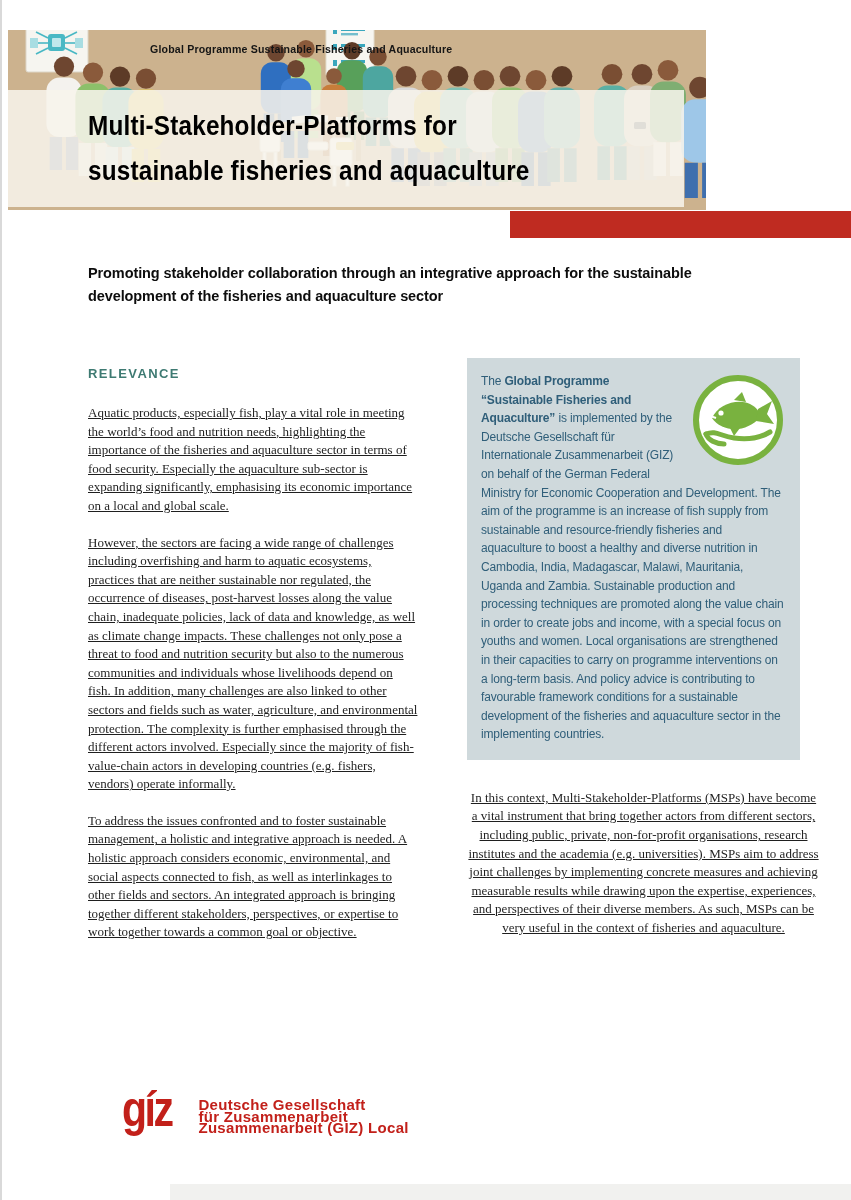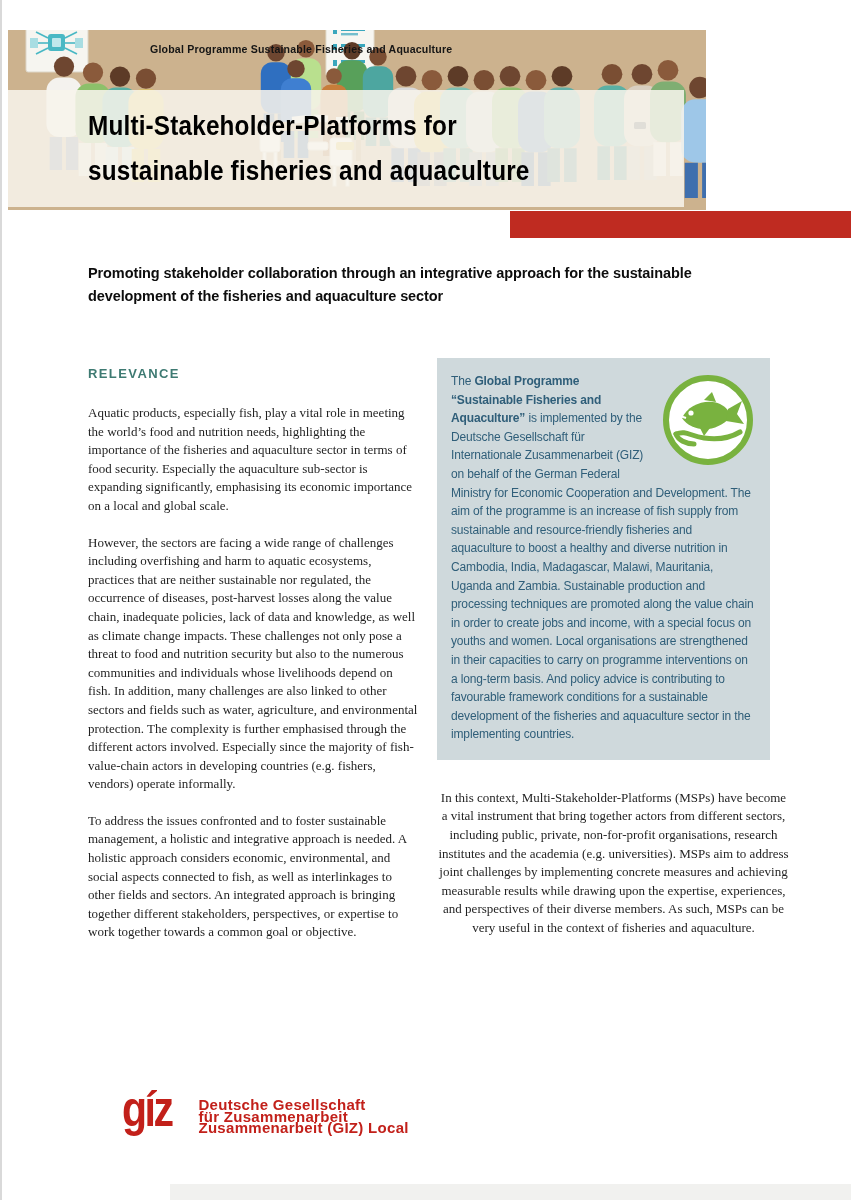--- a/index.html
+++ b/index.html
@@ -27,25 +27,25 @@
 
   
   .subtitle{
     position:absolute;left:88px;top:262px;width:660px;
     font-weight:bold;font-size:14.5px;line-height:23px;color:#0d0d0d;letter-spacing:-0.1px;
   }
 
   
   .content{position:absolute;left:88px;top:342px;width:702px;display:flex;gap:19px;}
   .col-left{width:330px;flex:none;margin-top:24px;}
-  .col-right{width:353px;flex:none;}
+  .col-right{width:353px;flex:none;margin-left:30px;}
   .relevance-heading{
     margin:0 0 23px 0;font-size:13px;font-weight:bold;color:#3e7a72;letter-spacing:1.4px;
   }
-  .body-copy{font-family:"Liberation Serif",serif;font-size:13px;line-height:18.6px;color:#1f1f1f;}
+  .body-copy{font-family:"Liberation Serif",serif;font-size:13px;line-height:18.6px;color:#1f1f1f;text-decoration:underline;}
   .body-copy p{margin:0 0 18px 0;}
   .col-right .body-copy p{margin:0;text-align:center;}
 
   
   .infobox{
     background:#cfd9dc;box-sizing:border-box;width:333px;min-height:365px;
     padding:14px 14px 16px 14px;color:#2f5e79;
     font-size:12px;line-height:18.6px;letter-spacing:-0.15px;margin-top:16px;
   }
   .infobox p{margin:0;}

